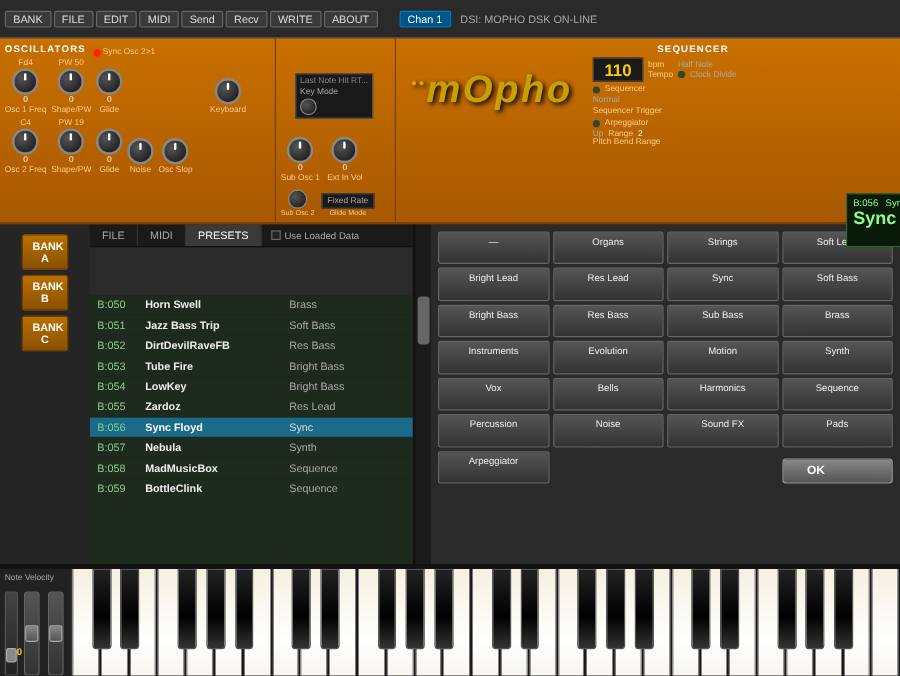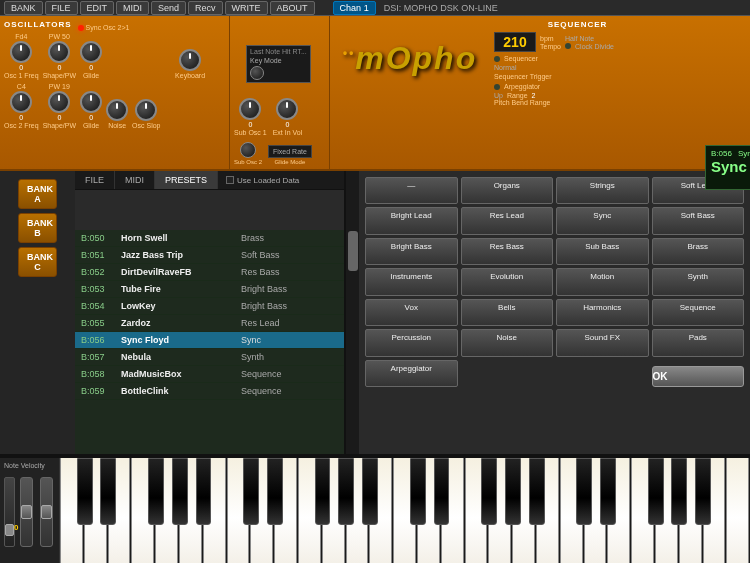--- a/index.html
+++ b/index.html
@@ -12,21 +12,21 @@
       font-size: 10px;
       color: #fff;
     }
 
     
     #menu-bar {
       display: flex;
       align-items: center;
       background: #2a2a2a;
       border-bottom: 1px solid #555;
-      height: 16px;
+      height: 32px;
       padding: 0 4px;
       gap: 2px;
     }
     .menu-item {
       background: #3a3a3a;
       border: 1px solid #666;
       color: #ddd;
       padding: 1px 6px;
       font-size: 9px;
       cursor: pointer;
@@ -311,21 +311,21 @@
       cursor: pointer;
       border-radius: 2px;
       text-align: center;
     }
     .ok-btn {
       background: linear-gradient(180deg, #888 0%, #555 100%);
       border: 1px solid #999;
       color: #fff;
       font-size: 10px;
       font-weight: bold;
-      padding: 4px 0;
+      padding: 4px 20px;
       cursor: pointer;
       border-radius: 3px;
       grid-column: 4;
       align-self: end;
     }
 
     
     #piano-area {
       background: #1a1a1a;
       height: 123px;
@@ -583,21 +583,21 @@
         <span style="font-size:8px;color:#88ff88;">B:056</span>
         <span style="font-size:8px;color:#88ff88;">Sync</span>
       </div>
       <div style="font-size:15px;color:#88ff88;font-weight:bold;line-height:1.2;">Sync Floyd</div>
     </div>
   </div>
 
   <div id="sequencer">
     <div class="seq-title">SEQUENCER</div>
     <div style="display:flex;align-items:center;gap:4px;margin-bottom:3px;">
-      <div class="bpm-display">210</div>
+      <div class="bpm-display">110</div>
       <div style="display:flex;flex-direction:column;gap:1px;">
         <span style="font-size:7px;color:#ffcc88;">bpm</span>
         <span style="font-size:7px;color:#ffcc88;">Tempo</span>
       </div>
       <div style="display:flex;flex-direction:column;gap:1px;">
         <span style="font-size:7px;color:#aaa;">Half Note</span>
         <div style="display:flex;align-items:center;gap:2px;">
           <div class="led-off"></div>
           <span style="font-size:7px;color:#aaa;">Clock Divide</span>
         </div>

